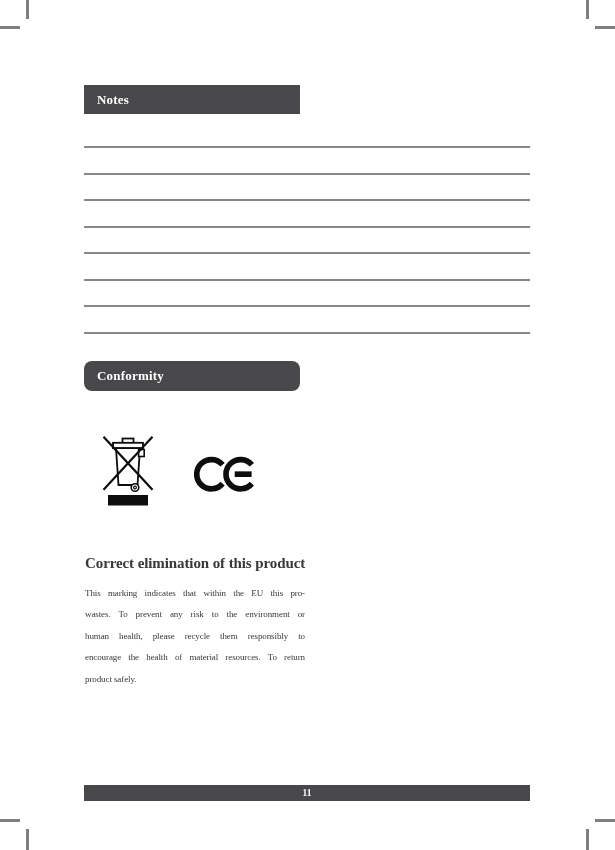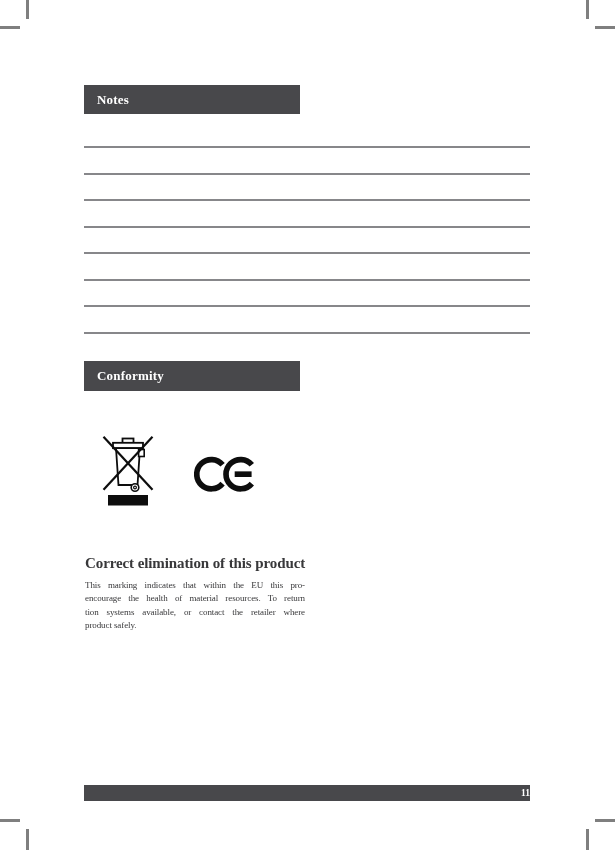--- a/index.html
+++ b/index.html
@@ -41,21 +41,21 @@
     color: #ffffff;
     font-size: 13px;
     font-weight: bold;
     letter-spacing: 0.2px;
     display: flex;
     align-items: center;
     padding-left: 13px;
     box-sizing: border-box;
   }
   .section-header.notes { top: 85px; height: 29px; }
-  .section-header.conformity { top: 361px; height: 30px; }
+  .section-header.conformity { top: 361px; height: 30px; border-radius: 8px; }
 
   
   .ruled-lines {
     position: absolute;
     left: 84px;
     top: 146px;
     width: 446px;
   }
   .ruled-line {
     height: 2px;
@@ -95,39 +95,40 @@
     font-size: 9px;
     color: #38383a;
     letter-spacing: -0.1px;
   }
   .para-line {
     line-height: 13.4px;
     height: 13.4px;
     text-align: justify;
     text-align-last: justify;
     overflow: visible;
+    margin-top: 8px;
   }
   .para-line.last-line {
     text-align-last: left;
   }
 
   
   .footer-bar {
     position: absolute;
     left: 84px;
     top: 785px;
     width: 446px;
     height: 16px;
     background: #48484b;
     color: #ffffff;
     font-size: 9.5px;
     font-weight: bold;
     display: flex;
     align-items: center;
-    justify-content: flex-end;
+    justify-content: center;
   }
 </style>
 </head>
 <body>
 
 <div class="page">
 
   <div class="crop v tl-v"></div>
   <div class="crop h tl-h"></div>
   <div class="crop v tr-v"></div>
@@ -181,22 +182,23 @@
 
     <path d="M 63.26 10.71 A 16 16 0 1 0 63.26 31.29" fill="none" stroke="#0d0d0d" stroke-width="6.2" stroke-linecap="butt"></path>
 
     <line x1="44.5" y1="21" x2="63" y2="21" stroke="#0d0d0d" stroke-width="6.2"></line>
   </svg>
 
   <div class="disposal-heading">Correct elimination of this product</div>
 
   <div class="disposal-body">
     <div class="para-line">This marking indicates that within the EU this pro-</div>
+    <div class="para-line">wastes. To prevent any risk to the environment or</div>
+    <div class="para-line">human health, please recycle them responsibly to</div>
     <div class="para-line">encourage the health of material resources. To return</div>
-    <div class="para-line">tion systems available, or contact the retailer where</div>
     <div class="para-line last-line">product safely.</div>
   </div>
 
   <div class="footer-bar">
     <span>11</span>
   </div>
 
 </div>
 
 </body></html>

